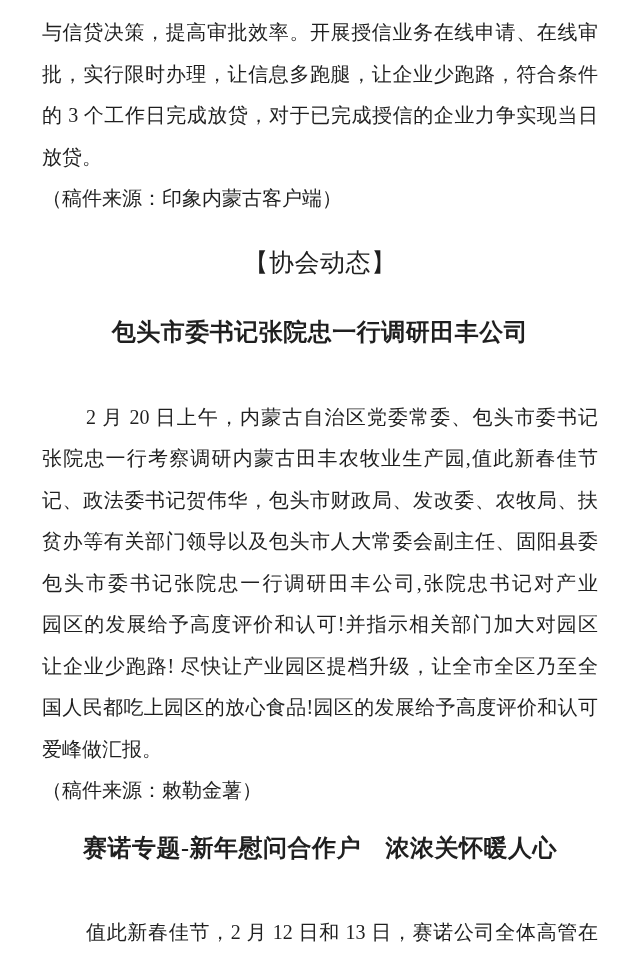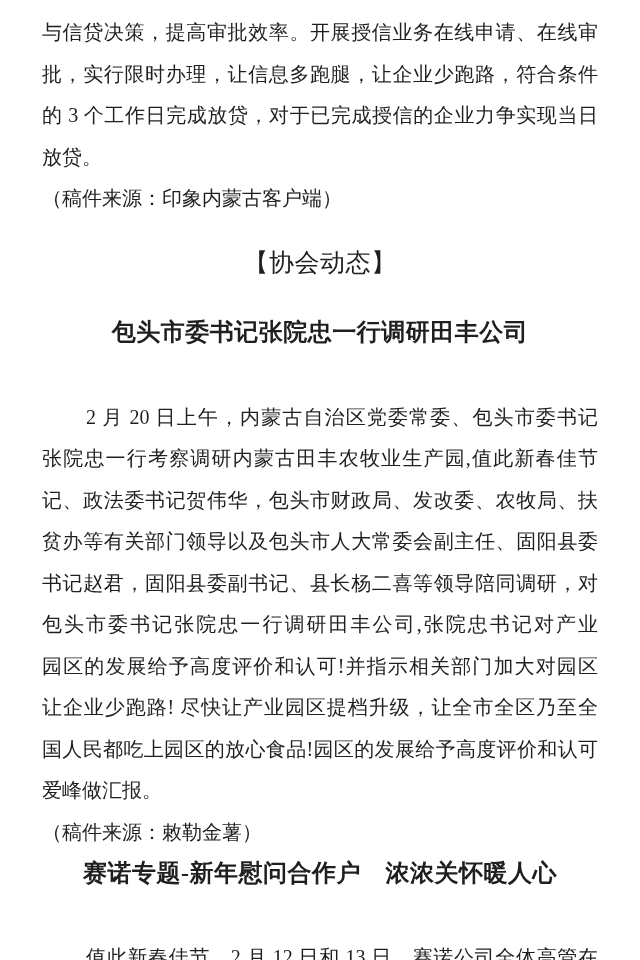--- a/index.html
+++ b/index.html
@@ -50,21 +50,21 @@
     font-weight: 700;
     font-size: 24px;
     line-height: 40px;
     letter-spacing: 0.5px;
     font-family: "Liberation Serif", "DejaVu Serif", serif;
   }
   .heading.first {
     margin-top: 32px;
   }
   .heading.second {
-    margin-top: 0;
+    margin-top: 16px;
   }
   .para.p2 {
     margin-top: 45px;
   }
   .para.p3 {
     margin-top: 44px;
   }
   .footer {
     margin-top: 9px;
     text-align: center;
@@ -90,21 +90,20 @@
 
   <div class="section-header">【协会动态】</div>
 
   <h2 class="heading first">包头市委书记张院忠一行调研田丰公司</h2>
 
   <div class="para p2 indented">
       <div class="line">2 月 20 日上午，内蒙古自治区党委常委、包头市委书记</div>
       <div class="line">张院忠一行考察调研内蒙古田丰农牧业生产园,值此新春佳节</div>
       <div class="line">记、政法委书记贺伟华，包头市财政局、发改委、农牧局、扶</div>
       <div class="line">贫办等有关部门领导以及包头市人大常委会副主任、固阳县委</div>
-      <div class="line">书记赵君，固阳县委副书记、县长杨二喜等领导陪同调研，对</div>
       <div class="line">包头市委书记张院忠一行调研田丰公司,张院忠书记对产业</div>
       <div class="line">园区的发展给予高度评价和认可!并指示相关部门加大对园区</div>
       <div class="line">让企业少跑路! 尽快让产业园区提档升级，让全市全区乃至全</div>
       <div class="line">国人民都吃上园区的放心食品!园区的发展给予高度评价和认可</div>
       <div class="line split">
         <span>爱峰做汇报。</span>
         <span>（稿件来源：敕勒金薯）</span>
       </div>
     </div>
 

